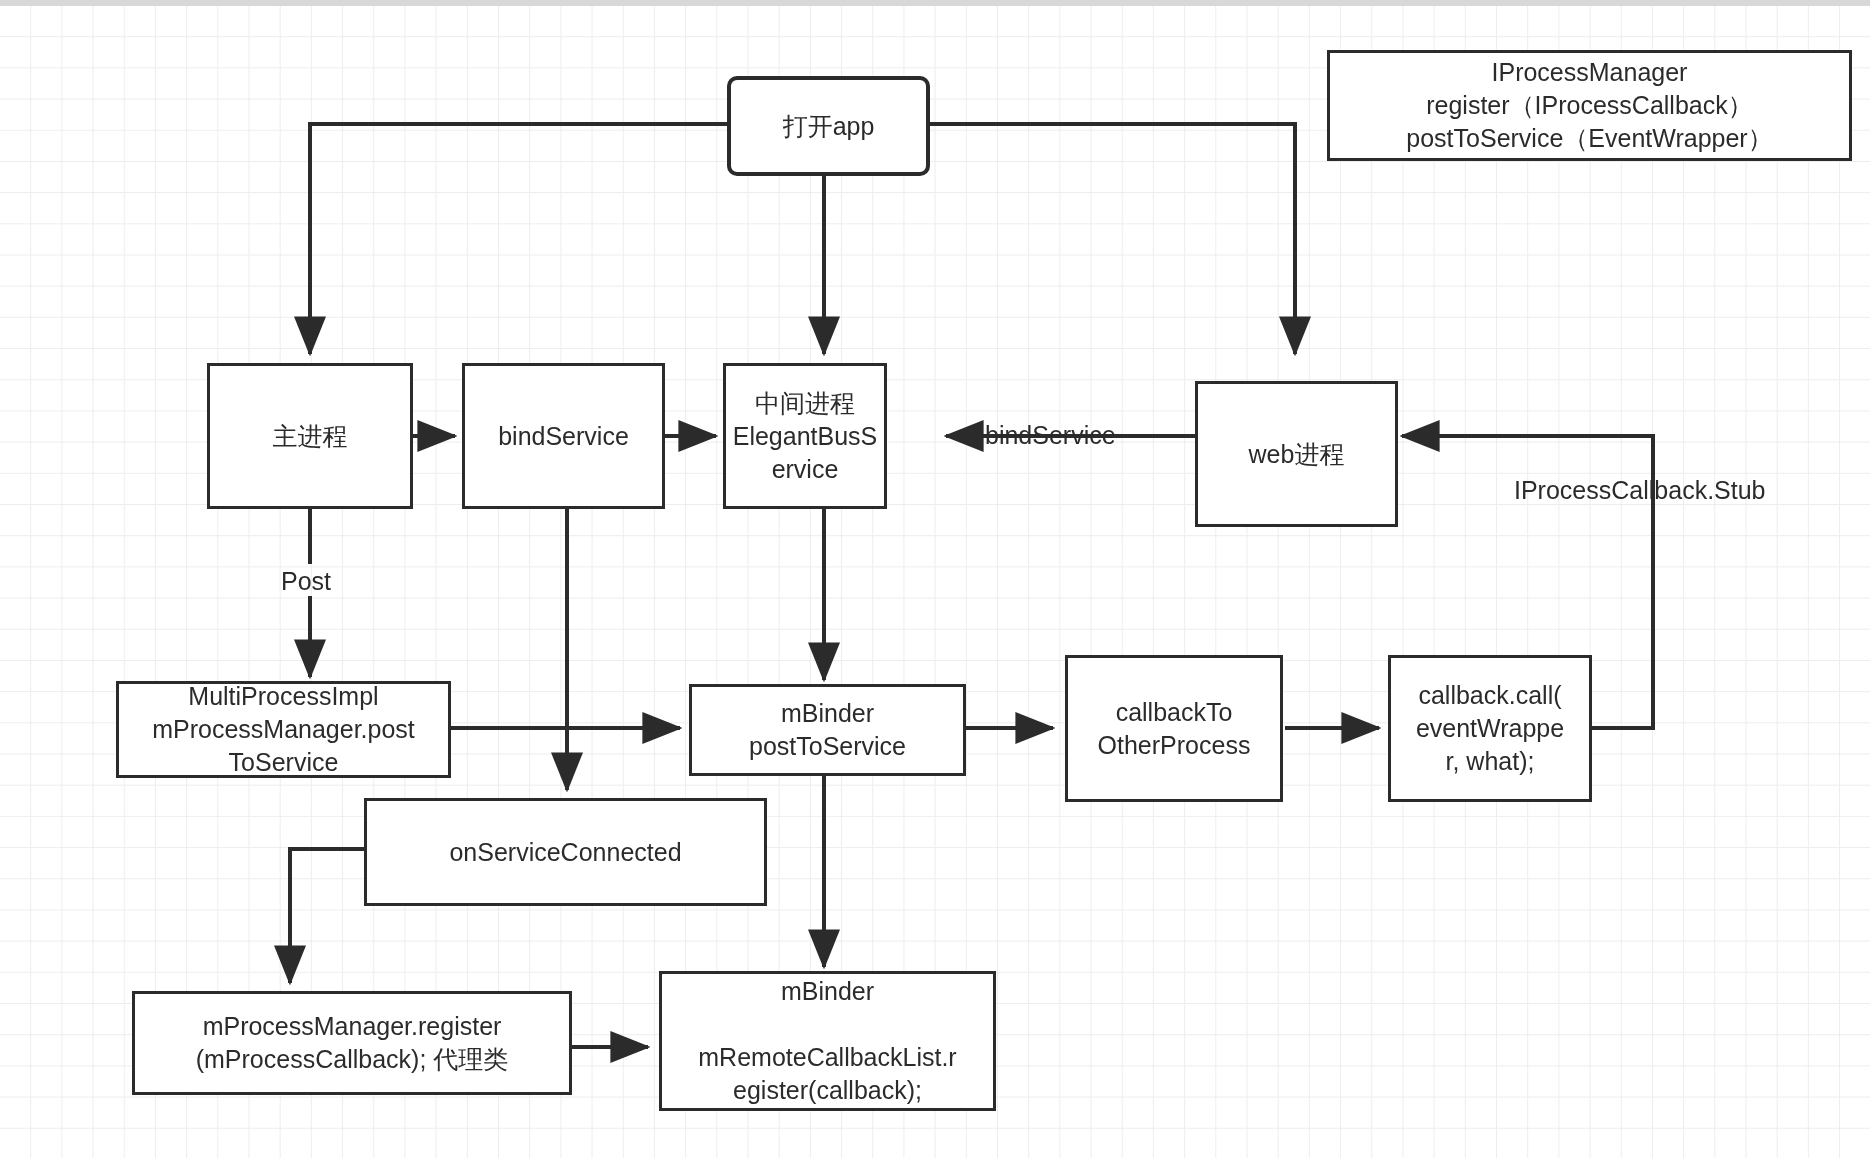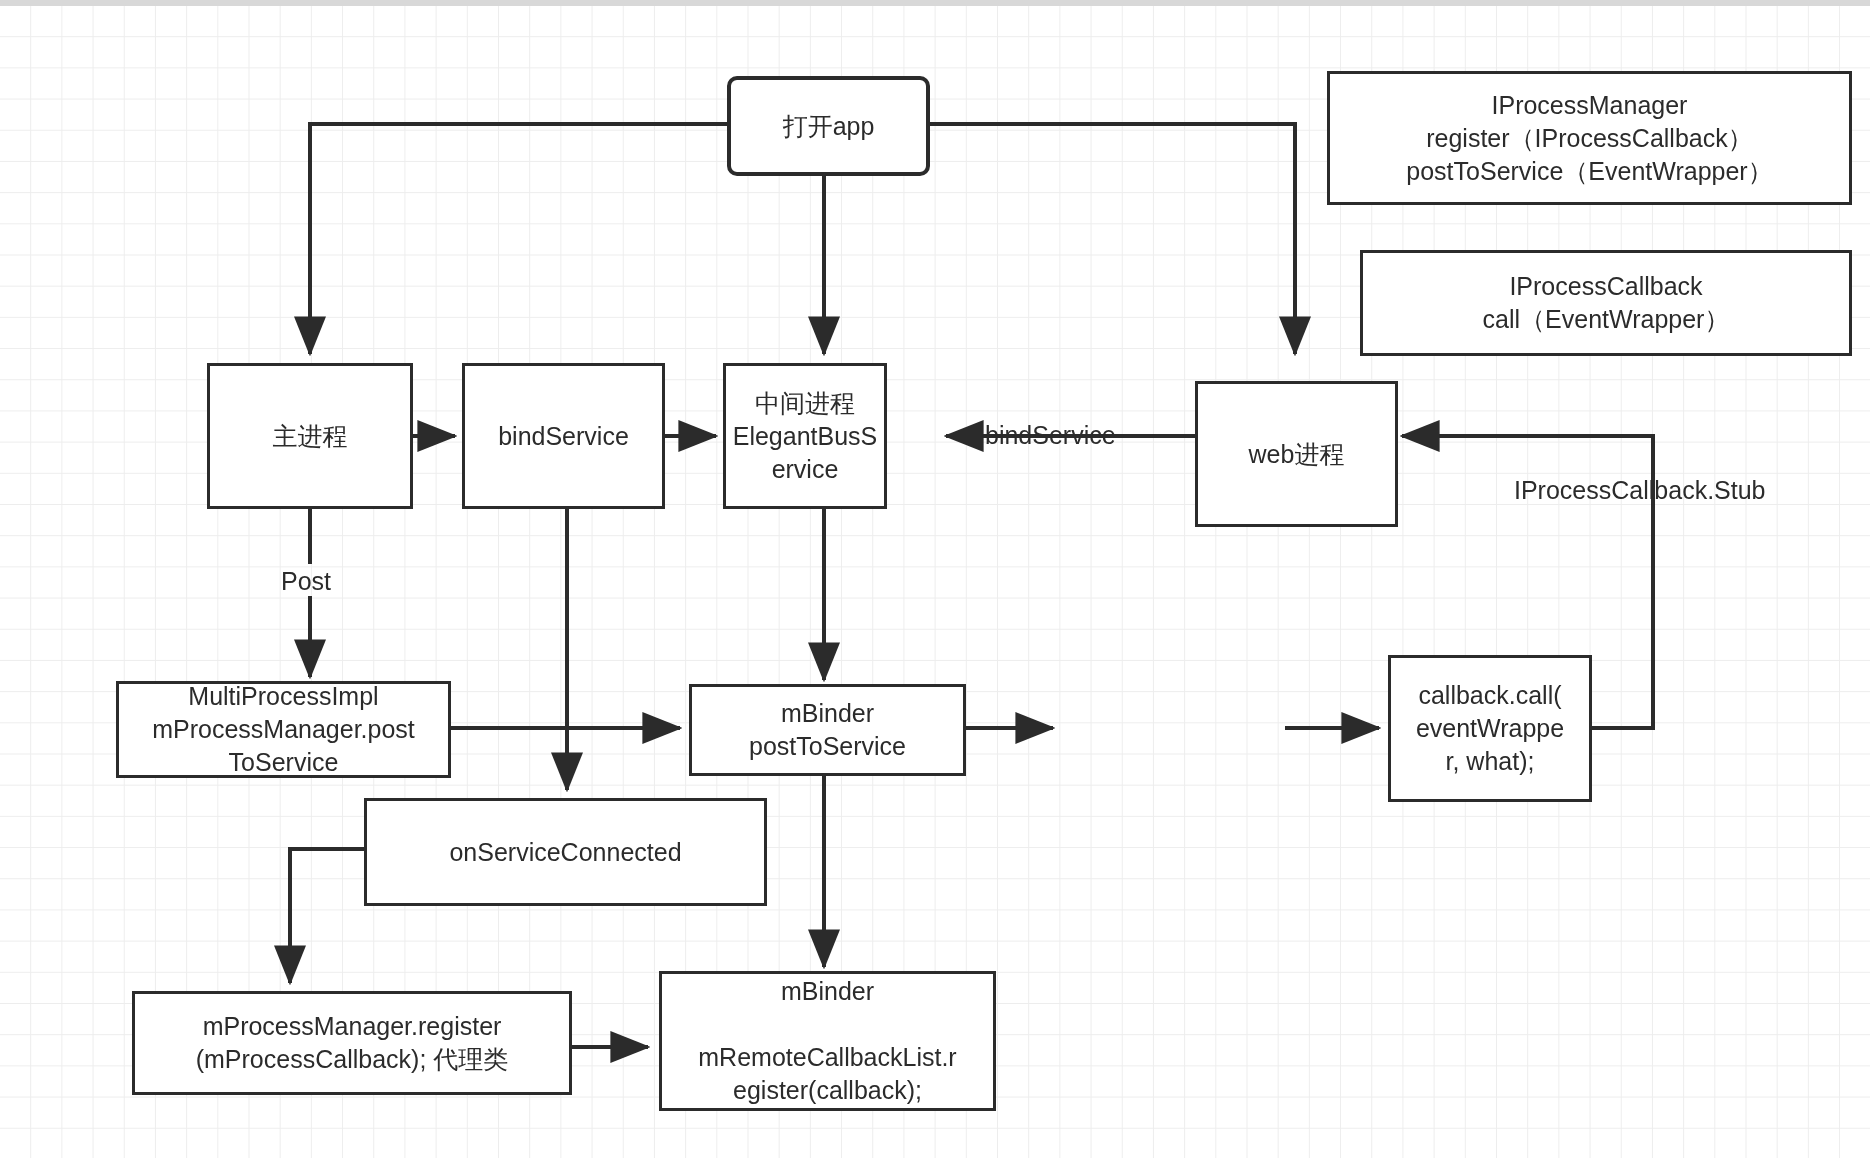--- a/index.html
+++ b/index.html
@@ -117,34 +117,34 @@
   <div class="node" style="left:207px; top:363px; width:206px; height:146px;">主进程</div>
 
   <div class="node" style="left:462px; top:363px; width:203px; height:146px;">bindService</div>
 
   <div class="node" style="left:723px; top:363px; width:164px; height:146px;">中间进程
 ElegantBusS
 ervice</div>
 
   <div class="node" style="left:1195px; top:363px; width:203px; height:146px;margin-top:18px;">web进程</div>
 
-  <div class="node" style="left:1327px; top:71px; width:525px; height:134px;">IProcessManager
+  <div class="node" style="left:1327px; top:50px; width:525px; height:111px;">IProcessManager
 register（IProcessCallback）
 postToService（EventWrapper）</div>
 
-  <div class="node" style="left:1360px; top:250px; width:492px; height:106px;">IProcessCallback
-call（EventWrapper）</div>
 
   <div class="node" style="left:116px; top:681px; width:335px; height:97px;">MultiProcessImpl
 mProcessManager.post
 ToService</div>
 
   <div class="node" style="left:689px; top:684px; width:277px; height:92px;">mBinder
 postToService</div>
 
+  <div class="node" style="left:1065px; top:655px; width:218px; height:147px;">callbackTo
+OtherProcess</div>
 
   <div class="node" style="left:1388px; top:655px; width:204px; height:147px;">callback.call(
 eventWrappe
 r, what);</div>
 
   <div class="node" style="left:364px; top:798px; width:403px; height:108px;">onServiceConnected</div>
 
   <div class="node" style="left:132px; top:991px; width:440px; height:104px;">mProcessManager.register
 (mProcessCallback); 代理类</div>
 

